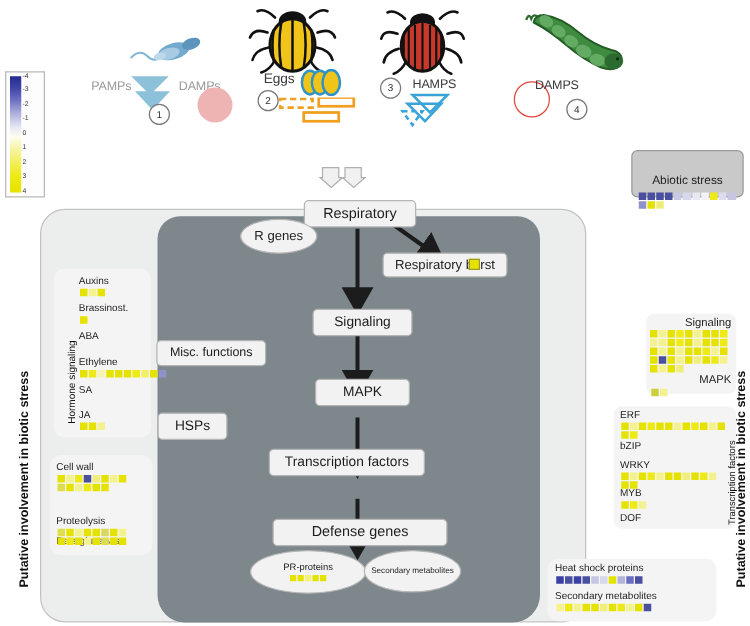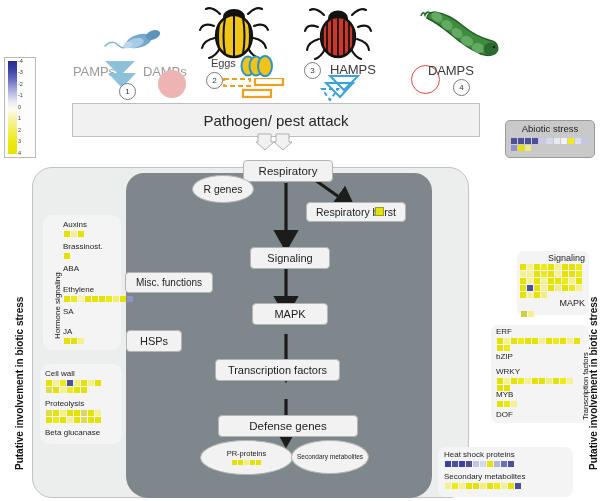--- a/index.html
+++ b/index.html
@@ -38,21 +38,21 @@
   #legend .ticks span{display:block;white-space:nowrap;}
 
   
   .bact{left:103px;top:28px;width:62px;height:26px;}
   .beetle-y{left:198px;top:4px;width:72px;height:56px;}
   .beetle-r{left:303px;top:4px;width:70px;height:56px;}
   .cater{left:419px;top:6px;width:84px;height:60px;}
 
   
   .elic{
-    font-size:13px;color:#9a9a9a;letter-spacing:-.1px;white-space:nowrap;
+    font-size:10px;color:#9a9a9a;letter-spacing:-.1px;white-space:nowrap;
   }
   .elic.dark{color:#3a3a3a;}
   .numcirc{
     width:15px;height:15px;border:1px solid #7a7a7a;border-radius:50%;
     background:#fff;font-size:8px;color:#333;
     display:flex;align-items:center;justify-content:center;
   }
   .pink-dot{
     left:158px;top:70px;width:28px;height:28px;border-radius:50%;
     background:#eeb4b4;
@@ -68,21 +68,21 @@
     background:#f1f1f1;border:1px solid #bdbdbd;
     display:flex;align-items:center;justify-content:center;
     font-size:15px;color:#262626;
   }
   #bannerArrow{left:255px;top:133px;width:38px;height:18px;}
 
   
   #abiotic{
     left:505px;top:120px;width:90px;height:38px;
     background:#c9c9c9;border:1px solid #9a9a9a;border-radius:5px;
-    box-sizing:border-box;padding:2px 4px 0 4px;
+    box-sizing:border-box;padding:18px 4px 0 4px;
   }
   #abiotic .ttl{font-size:9.5px;color:#222;text-align:center;line-height:12px;}
 
   
   #outer{
     left:32px;top:167px;width:437px;height:331px;
     border:1px solid #c3c3c3;border-radius:20px;background:#eceded;
     box-sizing:border-box;
   }
   #inner{
@@ -236,23 +236,20 @@
   <svg class="abs" style="left:320px;top:74px;width:40px;height:28px;" viewBox="0 0 40 28">
     <path d="M10 2 L38 2 L24 16 Z" fill="none" stroke="#3aa4d8" stroke-width="2"></path>
     <path d="M6 9 L33 9 L20 23 Z" fill="none" stroke="#3aa4d8" stroke-width="2"></path>
     <path d="M2 15 L18 15 L10 26 Z" fill="none" stroke="#3aa4d8" stroke-width="2" stroke-dasharray="4 3"></path>
   </svg>
 
   <div class="abs red-ring"></div>
   <div class="abs elic dark" style="left:428px;top:63px;">DAMPS</div>
   <div class="abs numcirc" style="left:453px;top:79px;">4</div>
 
-  <div class="abs" id="banner">
-    <span>Pathogen/ pest attack</span>
-  </div>
   <svg class="abs" id="bannerArrow" viewBox="0 0 38 18">
     <path d="M3 1 L16 1 L16 9 L19 9 L10 17 L1 9 L3 9 Z" fill="#f1f1f1" stroke="#b0b0b0" stroke-width="1"></path>
     <path d="M21 1 L34 1 L34 9 L37 9 L28 17 L19 9 L21 9 Z" fill="#f1f1f1" stroke="#b0b0b0" stroke-width="1"></path>
   </svg>
 
   <div class="abs" id="abiotic">
     <div class="ttl">Abiotic stress</div>
     <div class="hm" style="margin-top:2px;">
         <i style="width: 6.2px; height: 6.2px; background: rgb(74, 79, 158);"></i>
         <i style="width: 6.2px; height: 6.2px; background: rgb(74, 79, 158);"></i>
@@ -409,21 +406,21 @@
           <i style="width: 6px; height: 6px; background: rgb(244, 242, 144);"></i>
           <i style="width: 6px; height: 6px; background: rgb(238, 234, 22);"></i>
           <i style="width: 6px; height: 6px; background: rgb(230, 226, 0);"></i>
           <i style="width: 6px; height: 6px; background: rgb(230, 226, 0);"></i>
         </div>
     </div>
     <div class="abs" style="left:5px;top:35px;width:76px;margin-top:29px;">
       <div class="itemlbl">Beta glucanase</div>
       <div class="hm"></div>
     </div>
-    <div class="abs" style="left:5px;top:35px;width:76px;">
+    <div class="abs" style="left:5px;top:48px;width:76px;">
       <div class="itemlbl">Proteolysis</div>
       <div class="hm" style="width:62px;">
           <i style="width: 6px; height: 6px; background: rgb(222, 222, 74);"></i>
           <i style="width: 6px; height: 6px; background: rgb(230, 226, 0);"></i>
           <i style="width: 6px; height: 6px; background: rgb(244, 242, 144);"></i>
           <i style="width: 6px; height: 6px; background: rgb(230, 226, 0);"></i>
           <i style="width: 6px; height: 6px; background: rgb(230, 226, 0);"></i>
           <i style="width: 6px; height: 6px; background: rgb(216, 216, 96);"></i>
           <i style="width: 6px; height: 6px; background: rgb(230, 226, 0);"></i>
           <i style="width: 6px; height: 6px; background: rgb(244, 242, 144);"></i>

